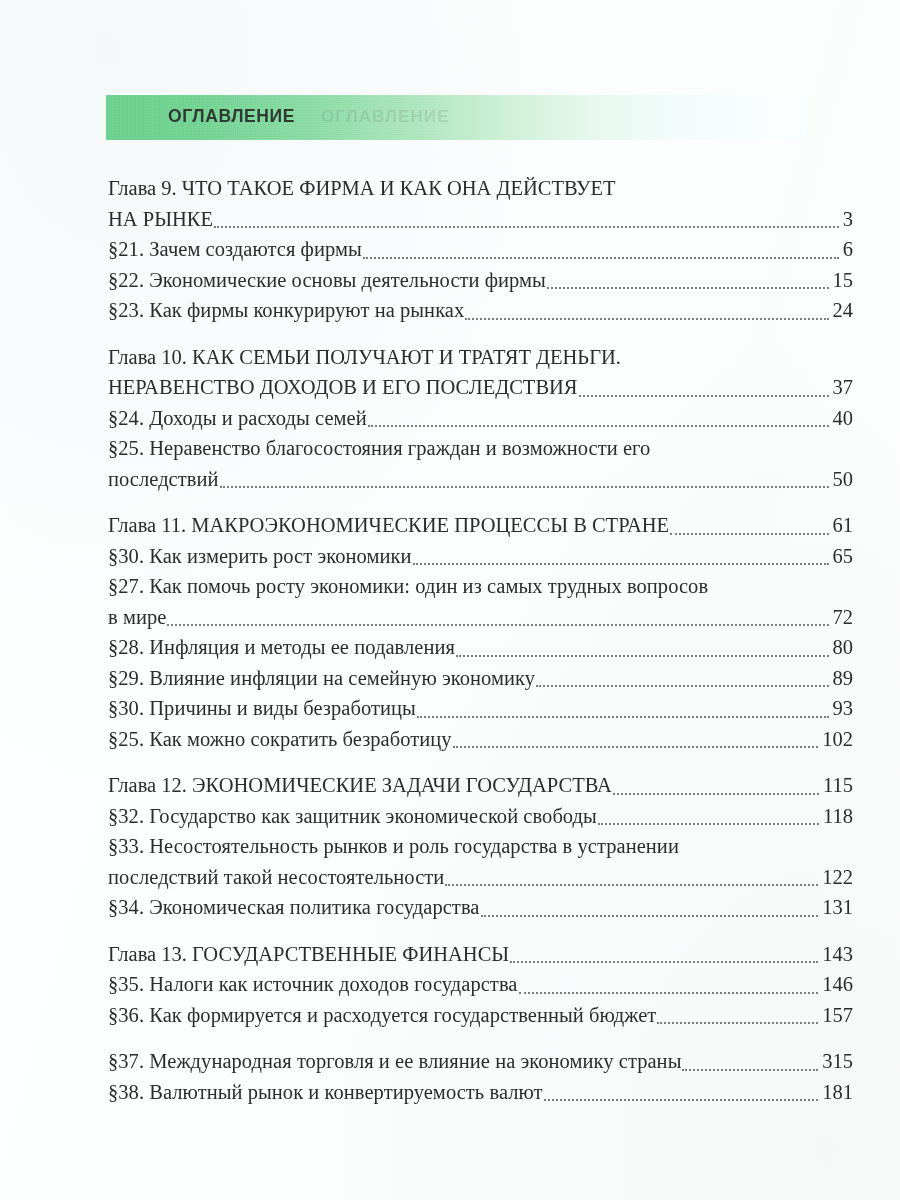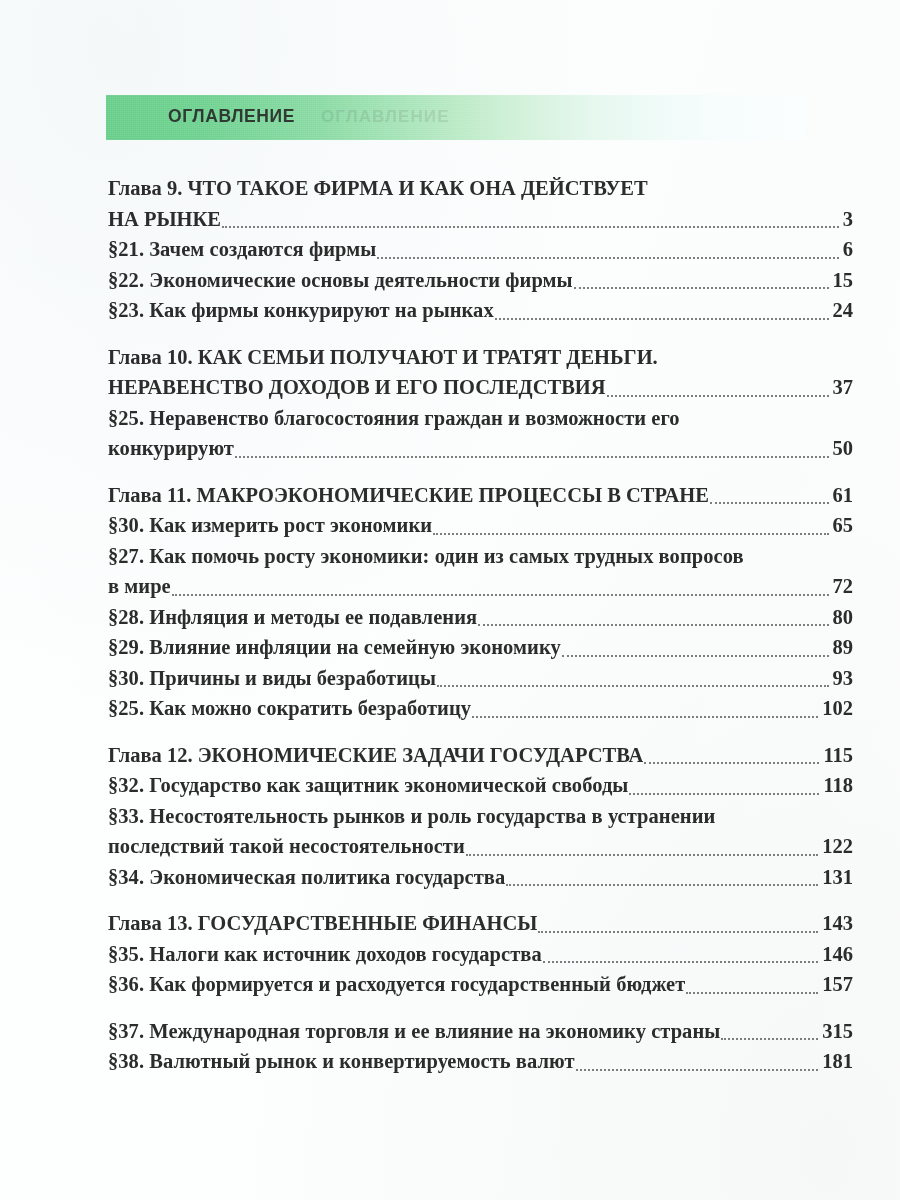--- a/index.html
+++ b/index.html
@@ -106,21 +106,20 @@
 
   .chapter-group { margin-bottom: 16px; }
   .chapter-group:last-child { margin-bottom: 0; }
 
   .entry {
     display: flex;
     align-items: flex-end;
     font-size: 20.5px;
     line-height: 30.5px;
     white-space: nowrap;
-    font-weight: bold;
   }
   .entry .label {
     flex: 0 1 auto;
     overflow: hidden;
   }
   .entry .leader {
     flex: 1 1 auto;
     min-width: 6px;
     margin: 0 1px 6px 1px;
     border-bottom: 2.2px dotted #7d7d7d;
@@ -183,25 +182,30 @@
       </div>
       <div class="chapter-group">
         <div class="entry chapter cont-first">
           <span class="label">Глава 10. КАК СЕМЬИ ПОЛУЧАЮТ И ТРАТЯТ ДЕНЬГИ.</span>
         </div>
         <div class="entry chapter">
           <span class="label">НЕРАВЕНСТВО ДОХОДОВ И ЕГО ПОСЛЕДСТВИЯ</span>
           <span class="leader"></span>
           <span class="page-num">37</span>
         </div>
+        <div class="entry section">
+          <span class="label">§24. Доходы и расходы семей</span>
+          <span class="leader"></span>
+          <span class="page-num">40</span>
+        </div>
         <div class="entry section cont-first">
           <span class="label">§25. Неравенство благосостояния граждан и возможности его</span>
         </div>
         <div class="entry section">
-          <span class="label">конкурируют</span>
+          <span class="label">последствий</span>
           <span class="leader"></span>
           <span class="page-num">50</span>
         </div>
       </div>
       <div class="chapter-group">
         <div class="entry chapter">
           <span class="label">Глава 11. МАКРОЭКОНОМИЧЕСКИЕ ПРОЦЕССЫ В СТРАНЕ</span>
           <span class="leader"></span>
           <span class="page-num">61</span>
         </div>

